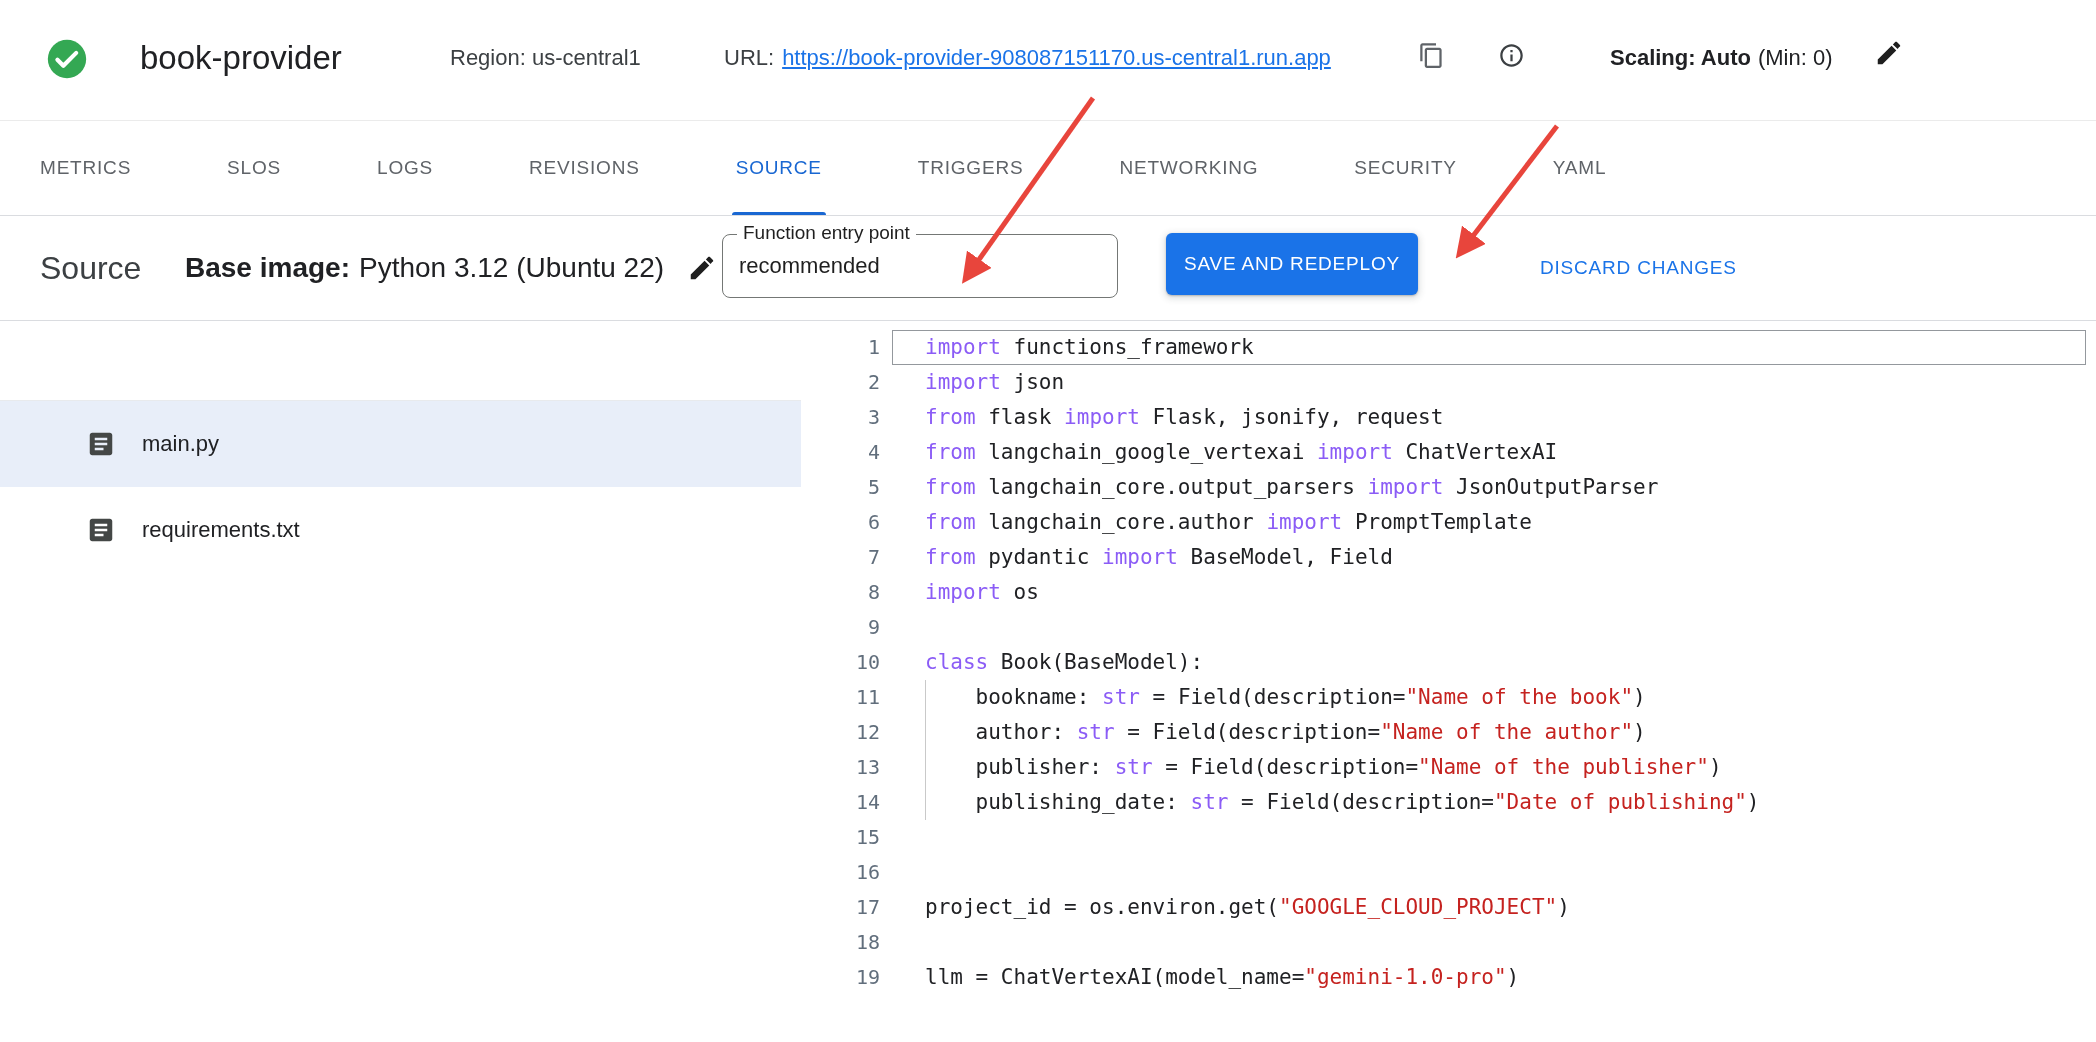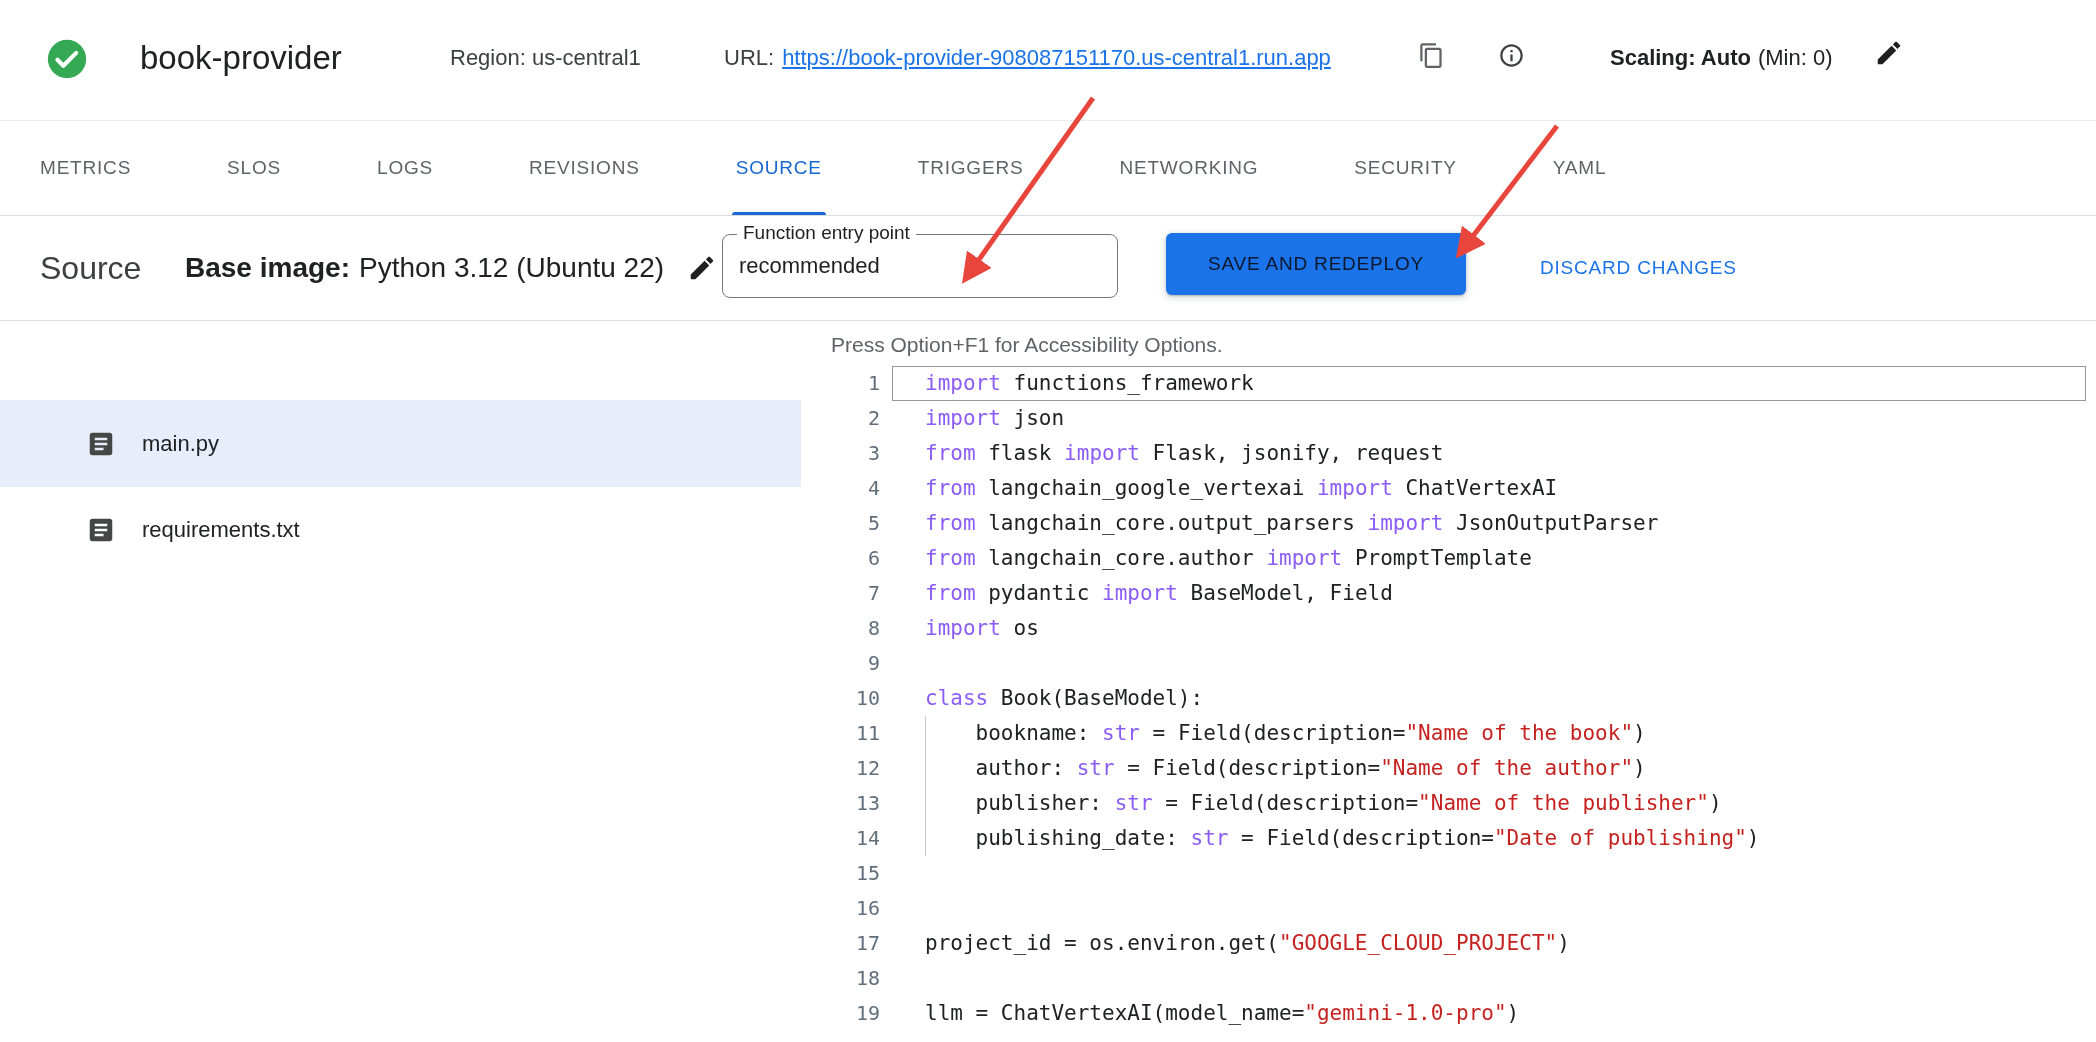--- a/index.html
+++ b/index.html
@@ -33,21 +33,21 @@
 
   
   .sourcebar{position:absolute;top:216px;left:0;right:0;height:104px;border-bottom:1px solid #dadce0;background:#fff;}
   .src-heading{position:absolute;left:40px;top:0;height:104px;display:flex;align-items:center;font-size:32px;color:#3c4043;}
   .base-image{position:absolute;left:185px;top:0;height:104px;display:flex;align-items:center;font-size:28px;color:#202124;gap:9px;white-space:nowrap;}
   .base-image .bold{font-weight:700;}
   .base-image .edit{margin-left:14px;}
   .entry-field{position:absolute;left:722px;top:18px;width:396px;height:64px;border:1px solid #747775;border-radius:8px;background:#fff;box-sizing:border-box;}
   .entry-field label{position:absolute;top:-13px;left:14px;background:#fff;padding:0 6px;font-size:19px;font-weight:500;color:#1f1f1f;line-height:22px;}
   .entry-field input{width:100%;height:100%;border:none;outline:none;background:transparent;font-size:22px;color:#1f1f1f;padding:0 16px;box-sizing:border-box;font-family:inherit;}
-  .save-btn{position:absolute;left:1166px;top:17px;height:62px;padding:0 42px;background:#1a73e8;color:#0f172a;font-size:19px;font-weight:500;letter-spacing:0.8px;border-radius:6px;box-shadow:0 1px 2px rgba(60,64,67,.3),0 2px 6px 2px rgba(60,64,67,.15);white-space:nowrap;}
+  .save-btn{position:absolute;left:1166px;top:17px;height:62px;padding:0 18px;background:#1a73e8;color:#ffffff;font-size:19px;font-weight:500;letter-spacing:0.8px;border-radius:6px;box-shadow:0 1px 2px rgba(60,64,67,.3),0 2px 6px 2px rgba(60,64,67,.15);white-space:nowrap;}
   .discard-btn{position:absolute;left:1540px;top:0;height:104px;color:#1a73e8;font-size:19px;font-weight:500;letter-spacing:0.8px;white-space:nowrap;}
 
   
   .file-panel{position:absolute;top:321px;left:0;width:956px;bottom:0;border-right:1px solid #dadce0;background:#fff;box-sizing:border-box;}
   .file-toolbar{height:79px;border-bottom:1px solid #e8eaed;position:relative;}
   .add-btn{position:absolute;right:24px;top:18px;width:44px;height:44px;display:flex;align-items:center;justify-content:center;}
   .file-row{height:86px;display:flex;align-items:center;padding:0 26px 0 86px;cursor:pointer;}
   .file-row.selected{background:#e8eef9;}
   .file-icon{display:flex;margin-right:26px;}
   .file-name{flex:1;font-size:22px;color:#202124;}
@@ -172,21 +172,20 @@
               <circle cx="6" cy="12" r="2"></circle>
               <circle cx="12" cy="12" r="2"></circle>
               <circle cx="18" cy="12" r="2"></circle>
             </svg>
           </span>
         </div>
       </div>
   </aside>
 
   <main class="editor">
-    <div class="a11y-note">Press Option+F1 for Accessibility Options.</div>
     <div class="code-lines">
         <div class="code-line current">
           <div class="line-num">1</div>
           <div class="line-code"><span class="tok-k">import</span><span> functions_framework</span></div>
         </div>
         <div class="code-line">
           <div class="line-num">2</div>
           <div class="line-code"><span class="tok-k">import</span><span> json</span></div>
         </div>
         <div class="code-line">

